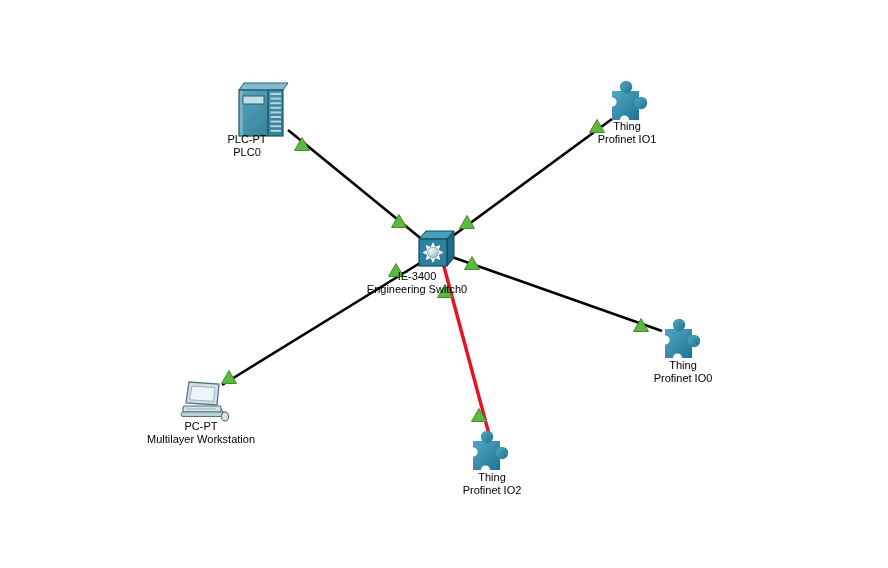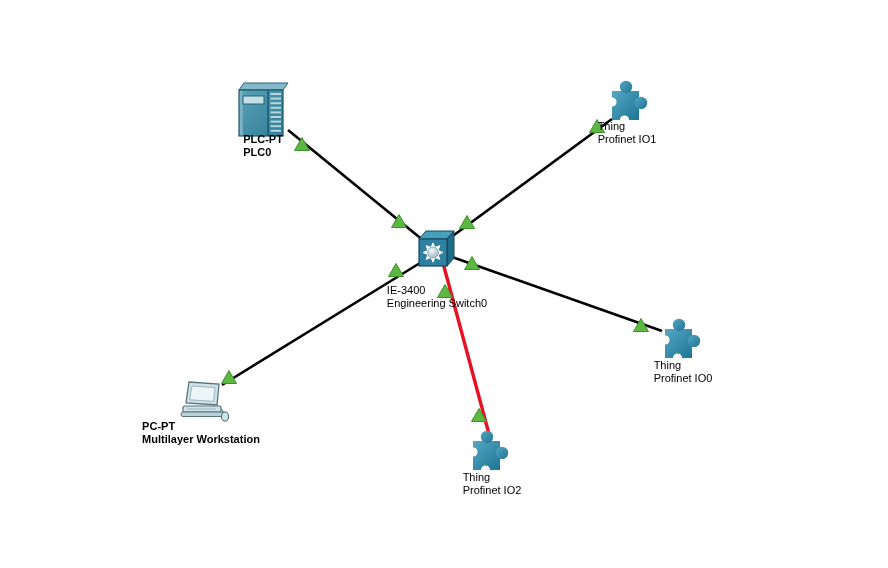--- a/index.html
+++ b/index.html
@@ -19,28 +19,29 @@
   .device svg{display:block;}
   .dev-plc0{left:237px;top:81px;width:52px;height:56px;}
   .dev-io1{left:605px;top:79px;width:45px;height:45px;}
   .dev-switch0{left:416px;top:228px;width:41px;height:41px;}
   .dev-io0{left:658px;top:317px;width:45px;height:45px;}
   .dev-pc0{left:180px;top:379px;width:51px;height:46px;}
   .dev-io2{left:466px;top:429px;width:45px;height:45px;}
   .dev-label{
     position:absolute;z-index:3;
     transform:translateX(-50%);
+    text-align:center;
     font-size:11px;line-height:13px;color:#000;
     white-space:nowrap;
   }
-  .lbl-plc0{left:263px;top:133px;font-weight:bold;}
+  .lbl-plc0{left:247px;top:133px;}
   .lbl-io1{left:627px;top:120px;}
-  .lbl-switch0{left:437px;top:270px;margin-top:14px;}
+  .lbl-switch0{left:417px;top:270px;}
   .lbl-io0{left:683px;top:359px;}
-  .lbl-pc0{left:201px;top:420px;font-weight:bold;}
+  .lbl-pc0{left:201px;top:420px;}
   .lbl-io2{left:492px;top:471px;}
 </style>
 </head>
 <body>
 
 <div class="workspace">
 
   <svg class="links-layer" width="888" height="568" viewBox="0 0 888 568">
 
     <line x1="288" y1="130" x2="424" y2="241" stroke-width="2.6" stroke="#000000"></line>

